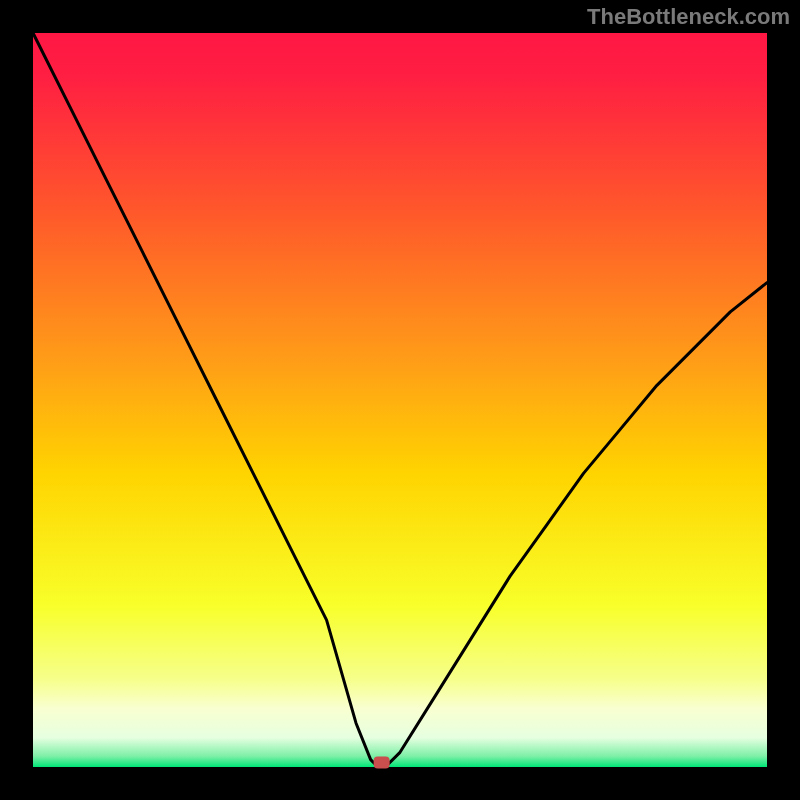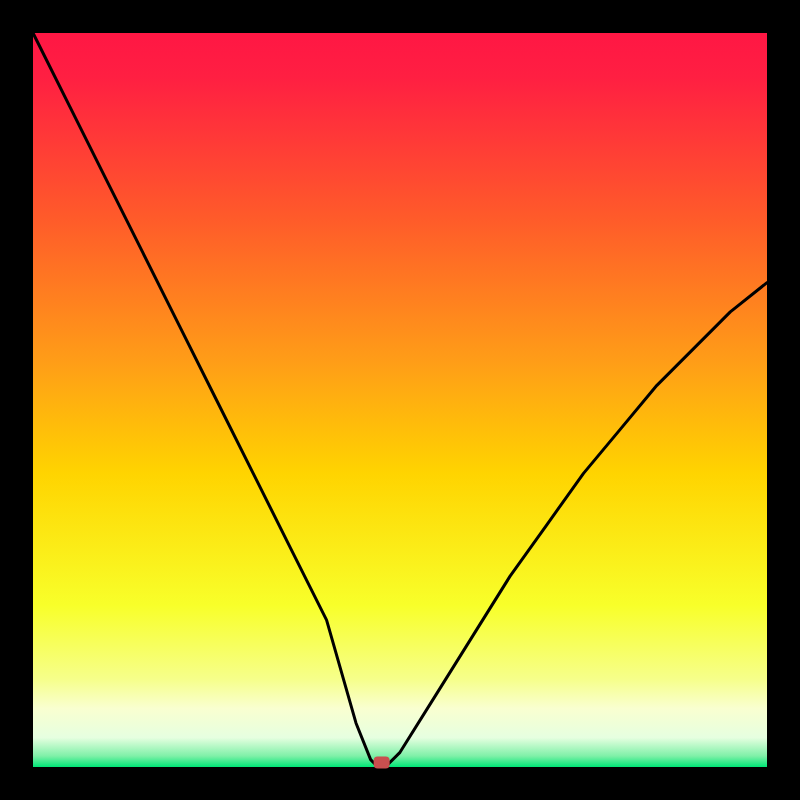--- a/index.html
+++ b/index.html
@@ -26,20 +26,21 @@
     user-select: none;
   }
   svg {
     display: block;
   }
 </style>
 </head>
 <body>
 
 <div class="chart-wrap">
+  <div class="watermark">TheBottleneck.com</div>
   <svg id="plot" width="800" height="800" viewBox="0 0 800 800">
     <defs>
       <linearGradient id="bg-grad" x1="0" y1="0" x2="0" y2="1">
           <stop offset="0.00%" stop-color="#ff1744"></stop>
           <stop offset="6.00%" stop-color="#ff1f42"></stop>
           <stop offset="25.00%" stop-color="#ff5a2a"></stop>
           <stop offset="45.00%" stop-color="#ff9e17"></stop>
           <stop offset="60.00%" stop-color="#ffd400"></stop>
           <stop offset="78.00%" stop-color="#f8ff2a"></stop>
           <stop offset="88.00%" stop-color="#f6ff8a"></stop>

